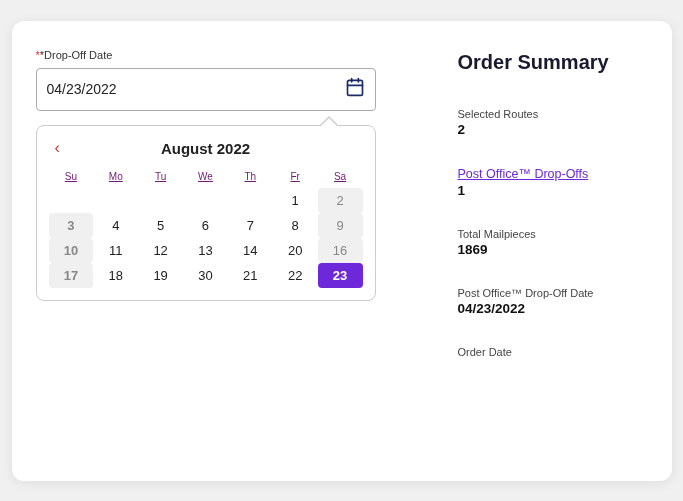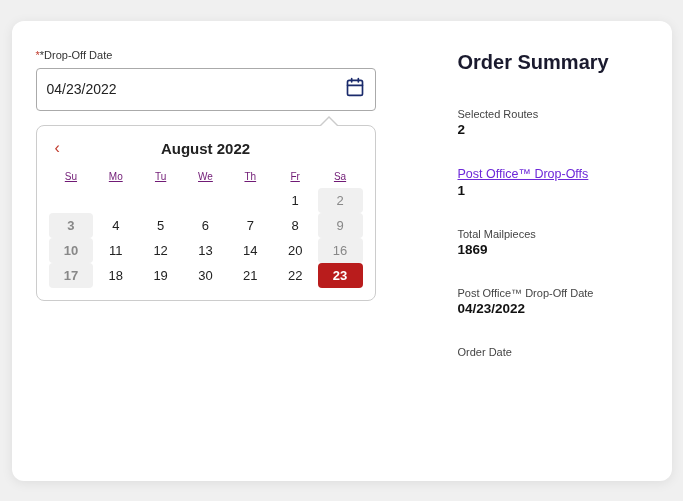--- a/index.html
+++ b/index.html
@@ -126,21 +126,21 @@
       font-size: 13px;
       padding: 5px 2px;
       color: #222;
       border-radius: 4px;
     }
     .cal-grid td.weekend {
       background: #f0f0f0;
       color: #888;
     }
     .cal-grid td.selected {
-      background: #b91c1c;
+      background: #6d28d9;
       color: #fff;
       border-radius: 4px;
       font-weight: bold;
       margin-left: 35px;
     }
     .cal-grid td.empty {
       background: none;
     }
     .cal-grid td.bold {
       font-weight: bold;

